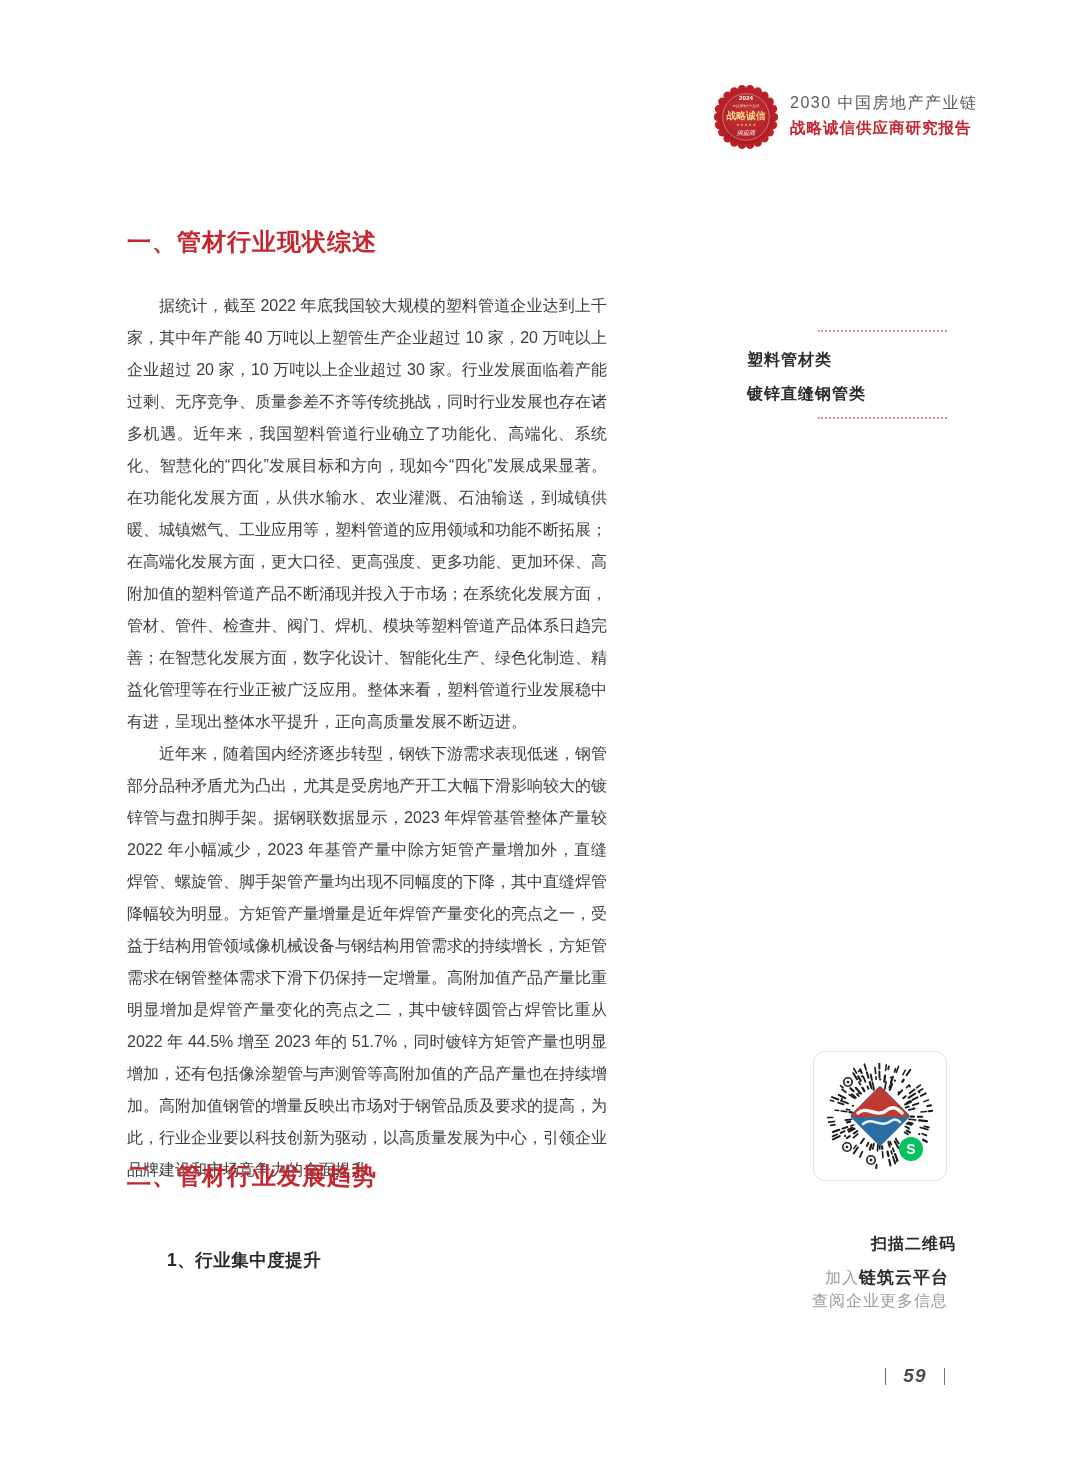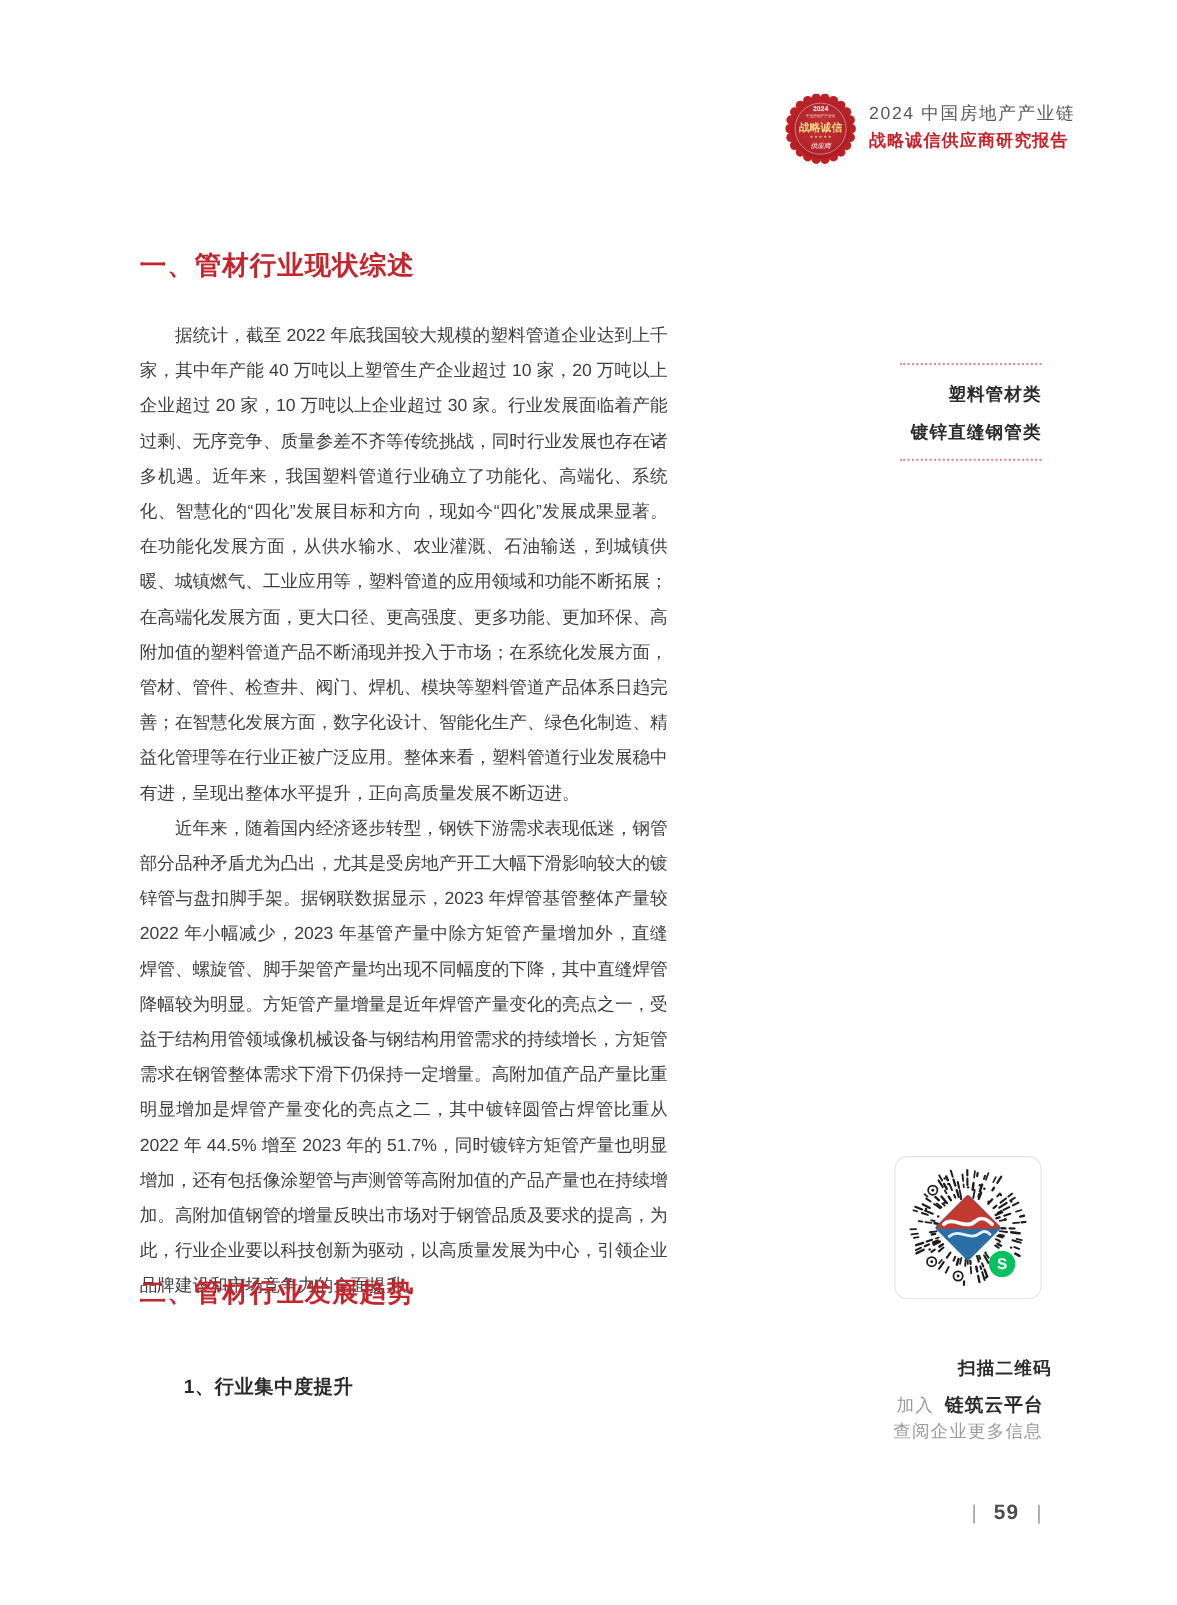--- a/index.html
+++ b/index.html
@@ -36,41 +36,41 @@
   .subsection p { margin-top:15px; font-size:16px; line-height:32px; color:#3d3d3d; text-align:justify; }
 
   
   .cat-title {
     position:absolute; top:220px; right:123px; width:300px; text-align:right;
     font-size:43px; font-weight:bold; color:#c4262d; letter-spacing:2px; line-height:52px;
   }
   .dotted-line { position:absolute; right:123px; width:129px; height:0; border-top:2px dotted #dc9292; }
   #dotted-top { top:330px; }
   #dotted-bottom { top:417px; }
-  .subcats { position:absolute; top:343px; right:123px; width:200px; text-align:right; }
+  .subcats { position:absolute; top:343px; right:123px; width:200px; }
   .subcats div { font-size:16px; font-weight:bold; color:#2b2b2b; line-height:34px; letter-spacing:1px; }
 
   
   .qr-card {
     position:absolute; left:813px; top:1051px; width:134px; height:130px;
     background:#fff; border:1px solid #e4e4e4; border-radius:12px;
   }
   .qr-card svg { position:absolute; left:13px; top:11px; }
   .qr-cap-title { position:absolute; top:1234px; right:114px; width:200px; text-align:right;
     font-size:16px; font-weight:bold; color:#2a2a2a; letter-spacing:1px; }
   .qr-cap-join { position:absolute; top:1266px; right:121px; width:220px; text-align:right;
     font-size:16px; color:#9b9b9b; letter-spacing:1px; }
-  .qr-cap-join b { color:#2a2a2a; font-size:17px; margin-left:10px; letter-spacing:1px; }
+  .qr-cap-join b { color:#2a2a2a; font-size:17px; letter-spacing:1px; }
   .qr-cap-sub { position:absolute; top:1291px; right:122px; width:220px; text-align:right;
     font-size:16px; color:#9b9b9b; letter-spacing:1px; }
 
   
   .page-footer { position:absolute; top:1365px; right:125px; display:flex; align-items:center; gap:17px; }
   .foot-bar { width:1.5px; height:17px; background:#6e6e6e; }
-  .page-num { font-size:19px; font-weight:bold; color:#4c4c4c; letter-spacing:1px; }
+  .page-num { font-size:19px; font-weight:bold; color:#4c4c4c; letter-spacing:1px;font-style:italic; }
 </style>
 </head>
 <body>
 
 <div class="page">
 
   <div class="seal-wrap">
     <svg width="64" height="64" viewBox="0 0 62 62">
       <defs>
         <radialGradient id="sealGrad" cx="50%" cy="46%" r="60%">
@@ -107,21 +107,21 @@
       <circle cx="31" cy="31" r="26" fill="url(#sealGrad)"></circle>
       <circle cx="31" cy="31" r="22.5" fill="none" stroke="rgba(255,255,255,0.5)" stroke-width="0.7"></circle>
       <text x="31" y="15" text-anchor="middle" font-size="6" font-weight="bold" fill="#ffffff">2024</text>
       <text x="31" y="21" text-anchor="middle" font-size="3.2" fill="#f2d9c2">中国房地产产业链</text>
       <text x="31" y="33" text-anchor="middle" font-size="9.5" font-weight="bold" fill="#f6d884">战略诚信</text>
       <text x="31" y="39.5" text-anchor="middle" font-size="3.4" fill="#f6d884">★ ★ ★ ★ ★</text>
       <text x="31" y="48" text-anchor="middle" font-size="6" font-style="italic" fill="#ffffff">供应商</text>
     </svg>
   </div>
   <div class="header-text">
-    <div class="series-line">2024 中国房地产产业链</div>
+    <div class="series-line">2030 中国房地产产业链</div>
     <div class="report-title">战略诚信供应商研究报告</div>
   </div>
 
   <h2 class="sec-heading" id="sec1-heading">一、管材行业现状综述</h2>
   <div class="body-text">
     <p>据统计，截至 2022 年底我国较大规模的塑料管道企业达到上千家，其中年产能 40 万吨以上塑管生产企业超过 10 家，20 万吨以上企业超过 20 家，10 万吨以上企业超过 30 家。行业发展面临着产能过剩、无序竞争、质量参差不齐等传统挑战，同时行业发展也存在诸多机遇。近年来，我国塑料管道行业确立了功能化、高端化、系统化、智慧化的“四化”发展目标和方向，现如今“四化”发展成果显著。在功能化发展方面，从供水输水、农业灌溉、石油输送，到城镇供暖、城镇燃气、工业应用等，塑料管道的应用领域和功能不断拓展；在高端化发展方面，更大口径、更高强度、更多功能、更加环保、高附加值的塑料管道产品不断涌现并投入于市场；在系统化发展方面，管材、管件、检查井、阀门、焊机、模块等塑料管道产品体系日趋完善；在智慧化发展方面，数字化设计、智能化生产、绿色化制造、精益化管理等在行业正被广泛应用。整体来看，塑料管道行业发展稳中有进，呈现出整体水平提升，正向高质量发展不断迈进。</p>
     <p>近年来，随着国内经济逐步转型，钢铁下游需求表现低迷，钢管部分品种矛盾尤为凸出，尤其是受房地产开工大幅下滑影响较大的镀锌管与盘扣脚手架。据钢联数据显示，2023 年焊管基管整体产量较 2022 年小幅减少，2023 年基管产量中除方矩管产量增加外，直缝焊管、螺旋管、脚手架管产量均出现不同幅度的下降，其中直缝焊管降幅较为明显。方矩管产量增量是近年焊管产量变化的亮点之一，受益于结构用管领域像机械设备与钢结构用管需求的持续增长，方矩管需求在钢管整体需求下滑下仍保持一定增量。高附加值产品产量比重明显增加是焊管产量变化的亮点之二，其中镀锌圆管占焊管比重从 2022 年 44.5% 增至 2023 年的 51.7%，同时镀锌方矩管产量也明显增加，还有包括像涂塑管与声测管等高附加值的产品产量也在持续增加。高附加值钢管的增量反映出市场对于钢管品质及要求的提高，为此，行业企业要以科技创新为驱动，以高质量发展为中心，引领企业品牌建设和市场竞争力的全面提升。</p>
   </div>
 
   <div class="section2">

